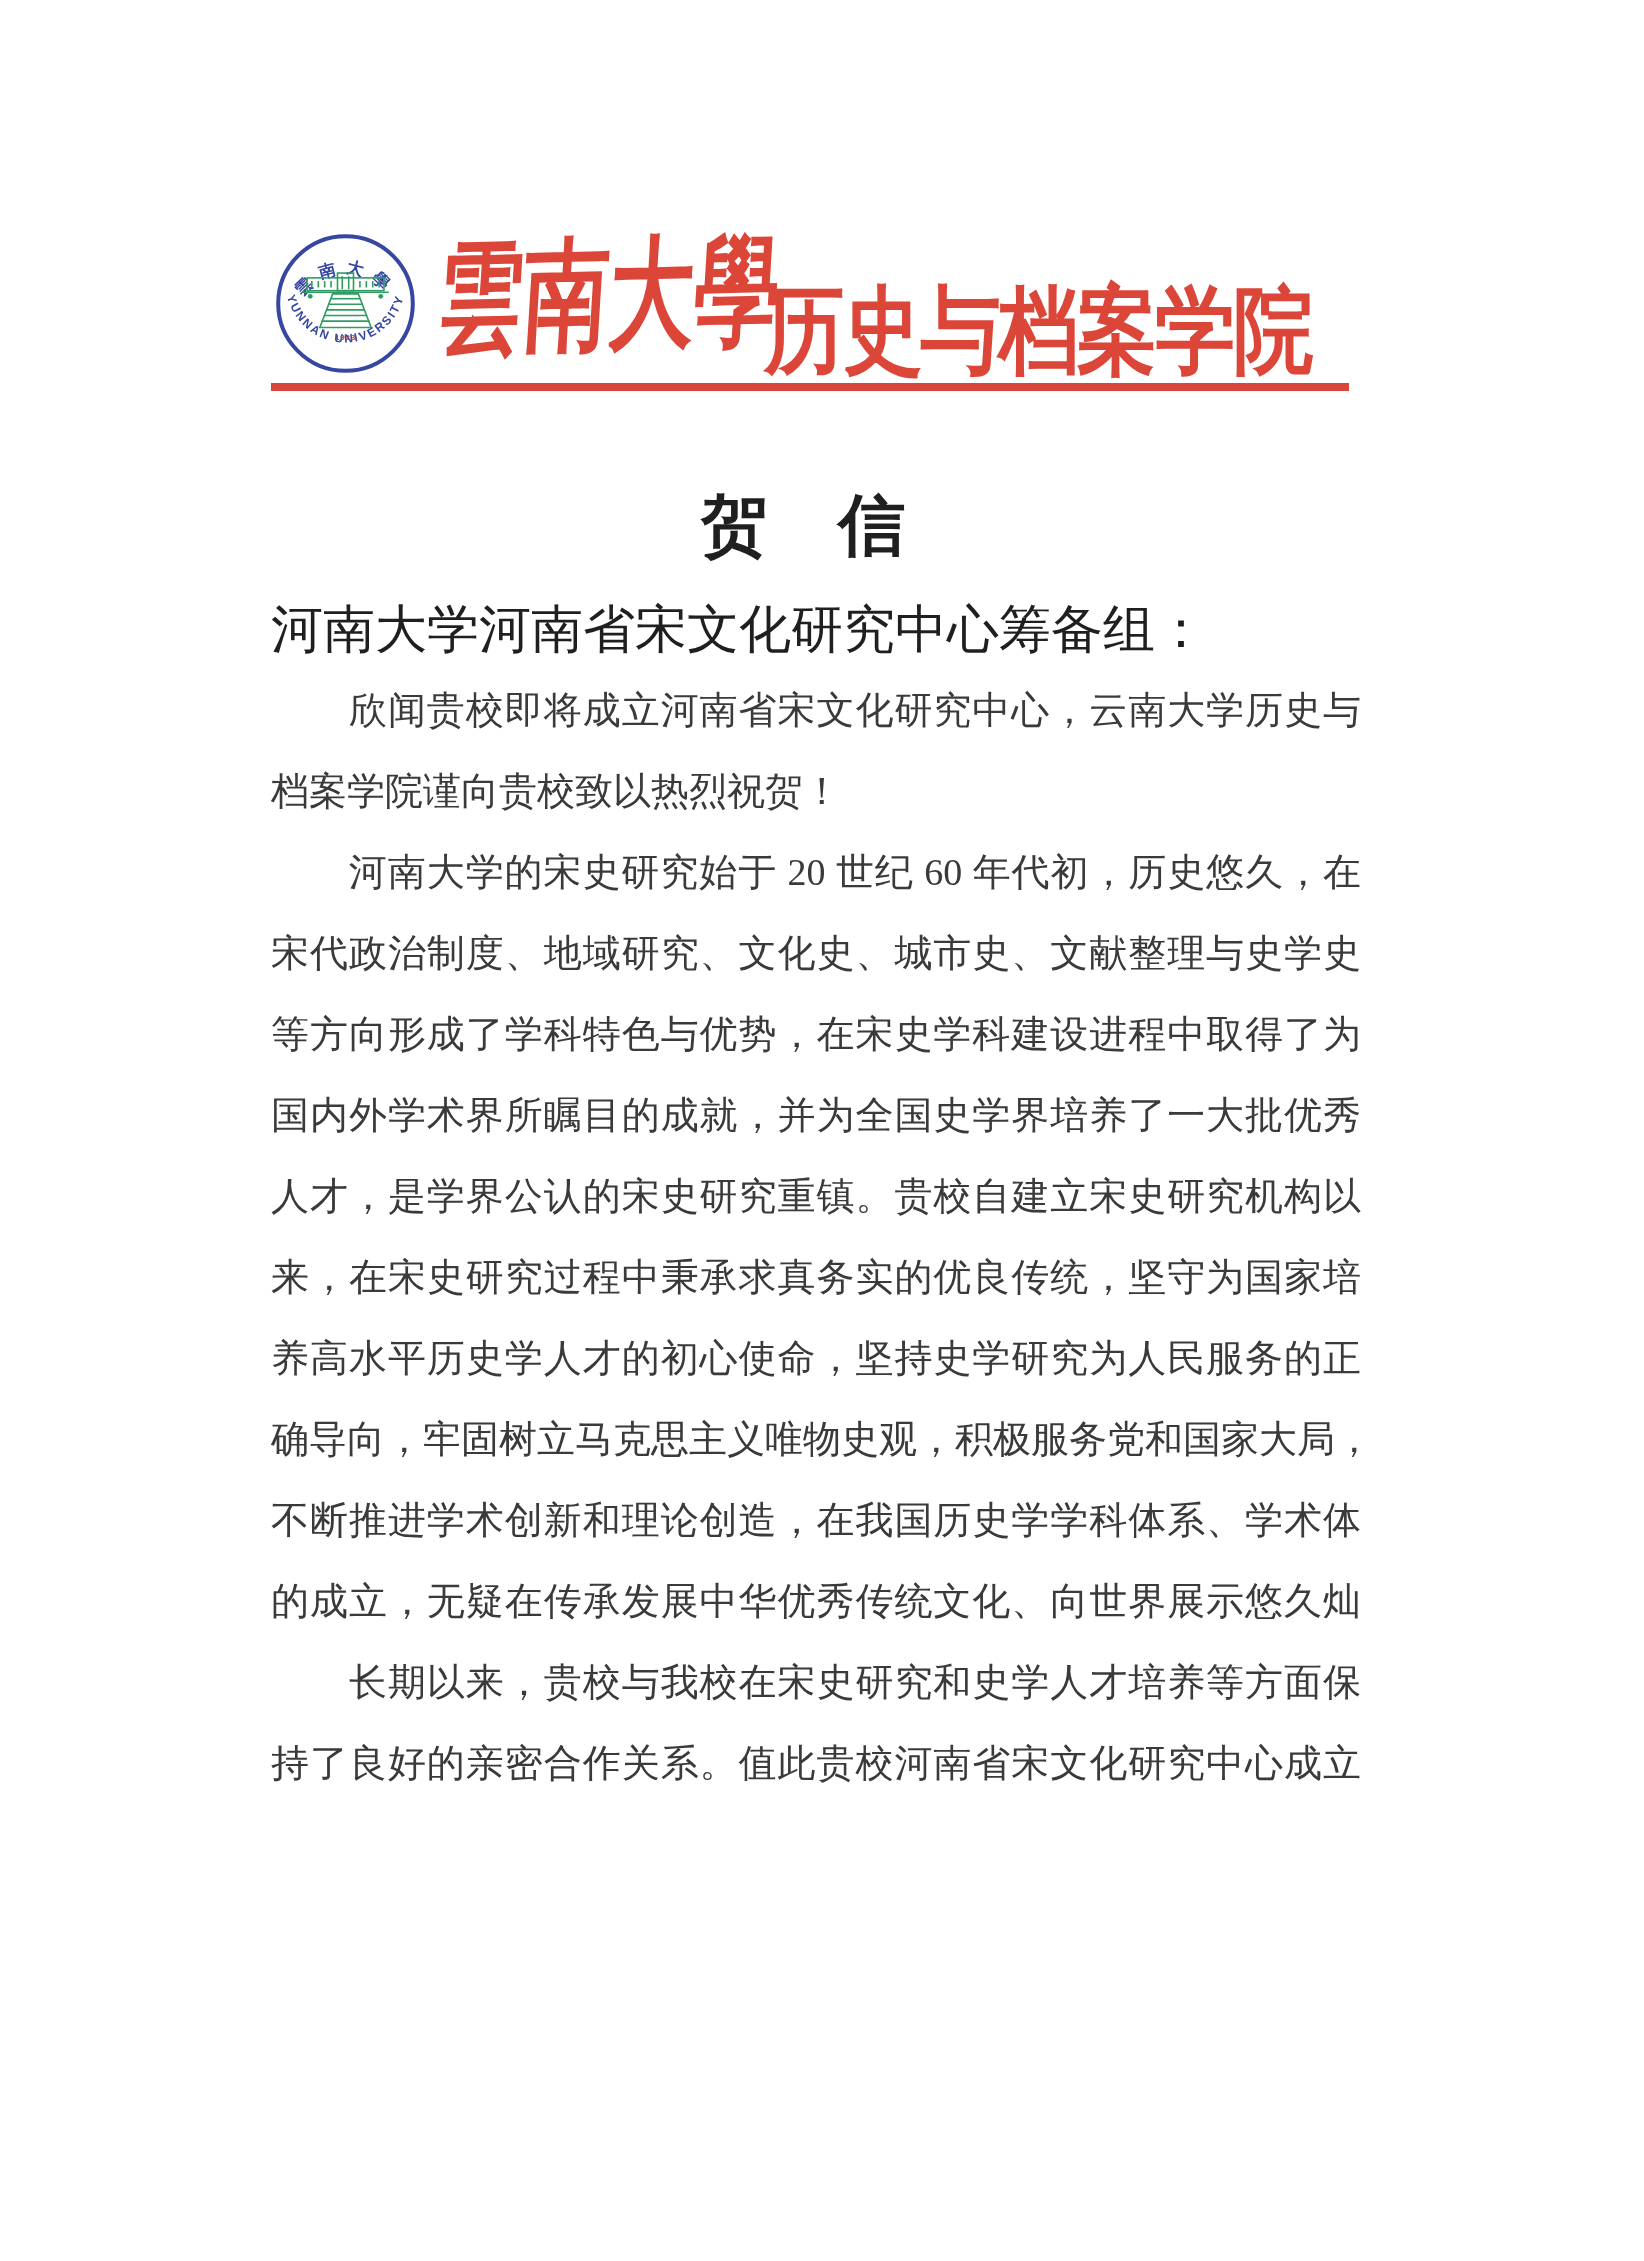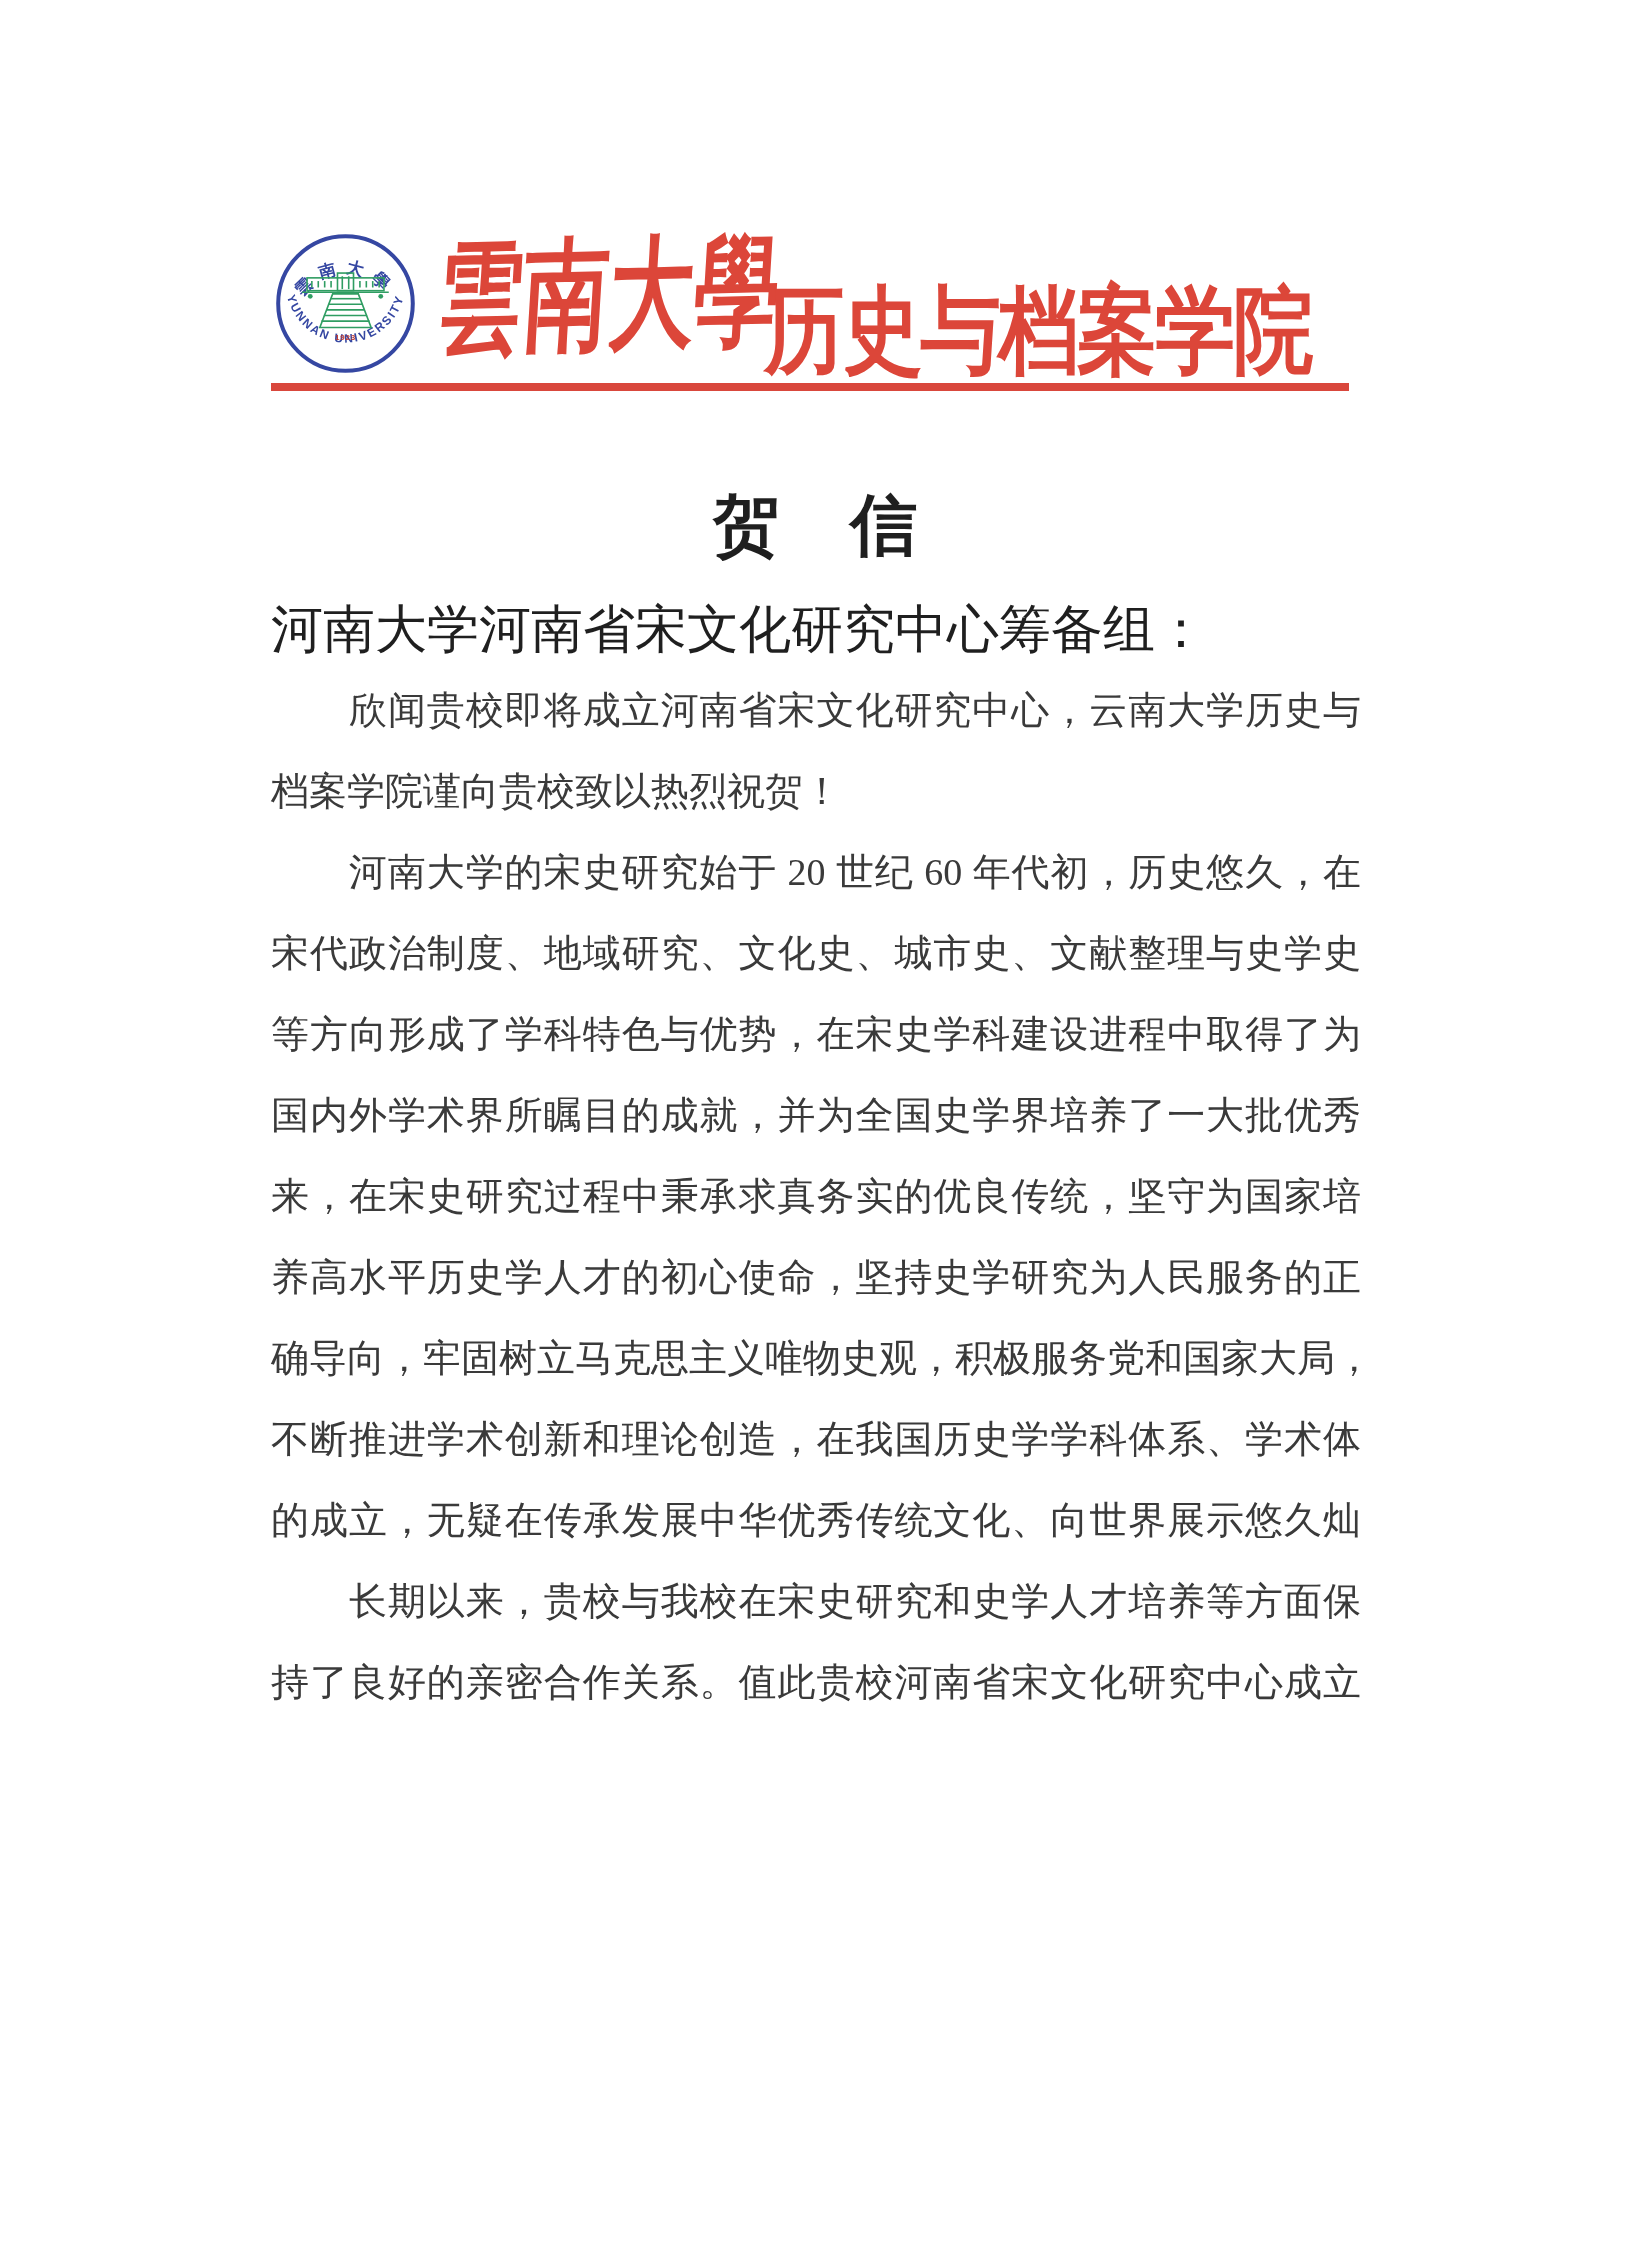--- a/index.html
+++ b/index.html
@@ -39,21 +39,21 @@
     transform:scaleX(0.845);
     transform-origin:0 0;
     white-space:nowrap;
   }
   .header-rule{
     position:absolute;left:271px;top:383px;width:1078px;height:8px;
     background:var(--rule-red);
   }
   
   .doc-title{
-    position:absolute;left:271px;top:480px;width:1090px;height:90px;
+    position:absolute;left:259px;top:480px;width:1090px;height:90px;
     line-height:90px;text-align:center;
     font-size:67px;font-weight:bold;color:var(--ink);
     letter-spacing:1.6px;
   }
   .salutation{
     position:absolute;left:271px;top:601px;width:1090px;height:56px;
     line-height:56px;
     font-size:52px;font-weight:normal;color:var(--ink);
     font-family:"Liberation Sans", sans-serif;
     white-space:nowrap;
@@ -131,20 +131,21 @@
 
   <div class="doc-title">贺　信</div>
   <div class="salutation">河南大学河南省宋文化研究中心筹备组：</div>
   <div class="body-lines">
       <div class="bline">　　欣闻贵校即将成立河南省宋文化研究中心，云南大学历史与</div>
       <div class="bline last">档案学院谨向贵校致以热烈祝贺！</div>
       <div class="bline">　　河南大学的宋史研究始于 20 世纪 60 年代初，历史悠久，在</div>
       <div class="bline">宋代政治制度、地域研究、文化史、城市史、文献整理与史学史</div>
       <div class="bline">等方向形成了学科特色与优势，在宋史学科建设进程中取得了为</div>
       <div class="bline">国内外学术界所瞩目的成就，并为全国史学界培养了一大批优秀</div>
+      <div class="bline">人才，是学界公认的宋史研究重镇。贵校自建立宋史研究机构以</div>
       <div class="bline">来，在宋史研究过程中秉承求真务实的优良传统，坚守为国家培</div>
       <div class="bline">养高水平历史学人才的初心使命，坚持史学研究为人民服务的正</div>
       <div class="bline">确导向，牢固树立马克思主义唯物史观，积极服务党和国家大局，</div>
       <div class="bline">不断推进学术创新和理论创造，在我国历史学学科体系、学术体</div>
       <div class="bline">的成立，无疑在传承发展中华优秀传统文化、向世界展示悠久灿</div>
       <div class="bline">　　长期以来，贵校与我校在宋史研究和史学人才培养等方面保</div>
       <div class="bline">持了良好的亲密合作关系。值此贵校河南省宋文化研究中心成立</div>
     </div>
 
 </div>

